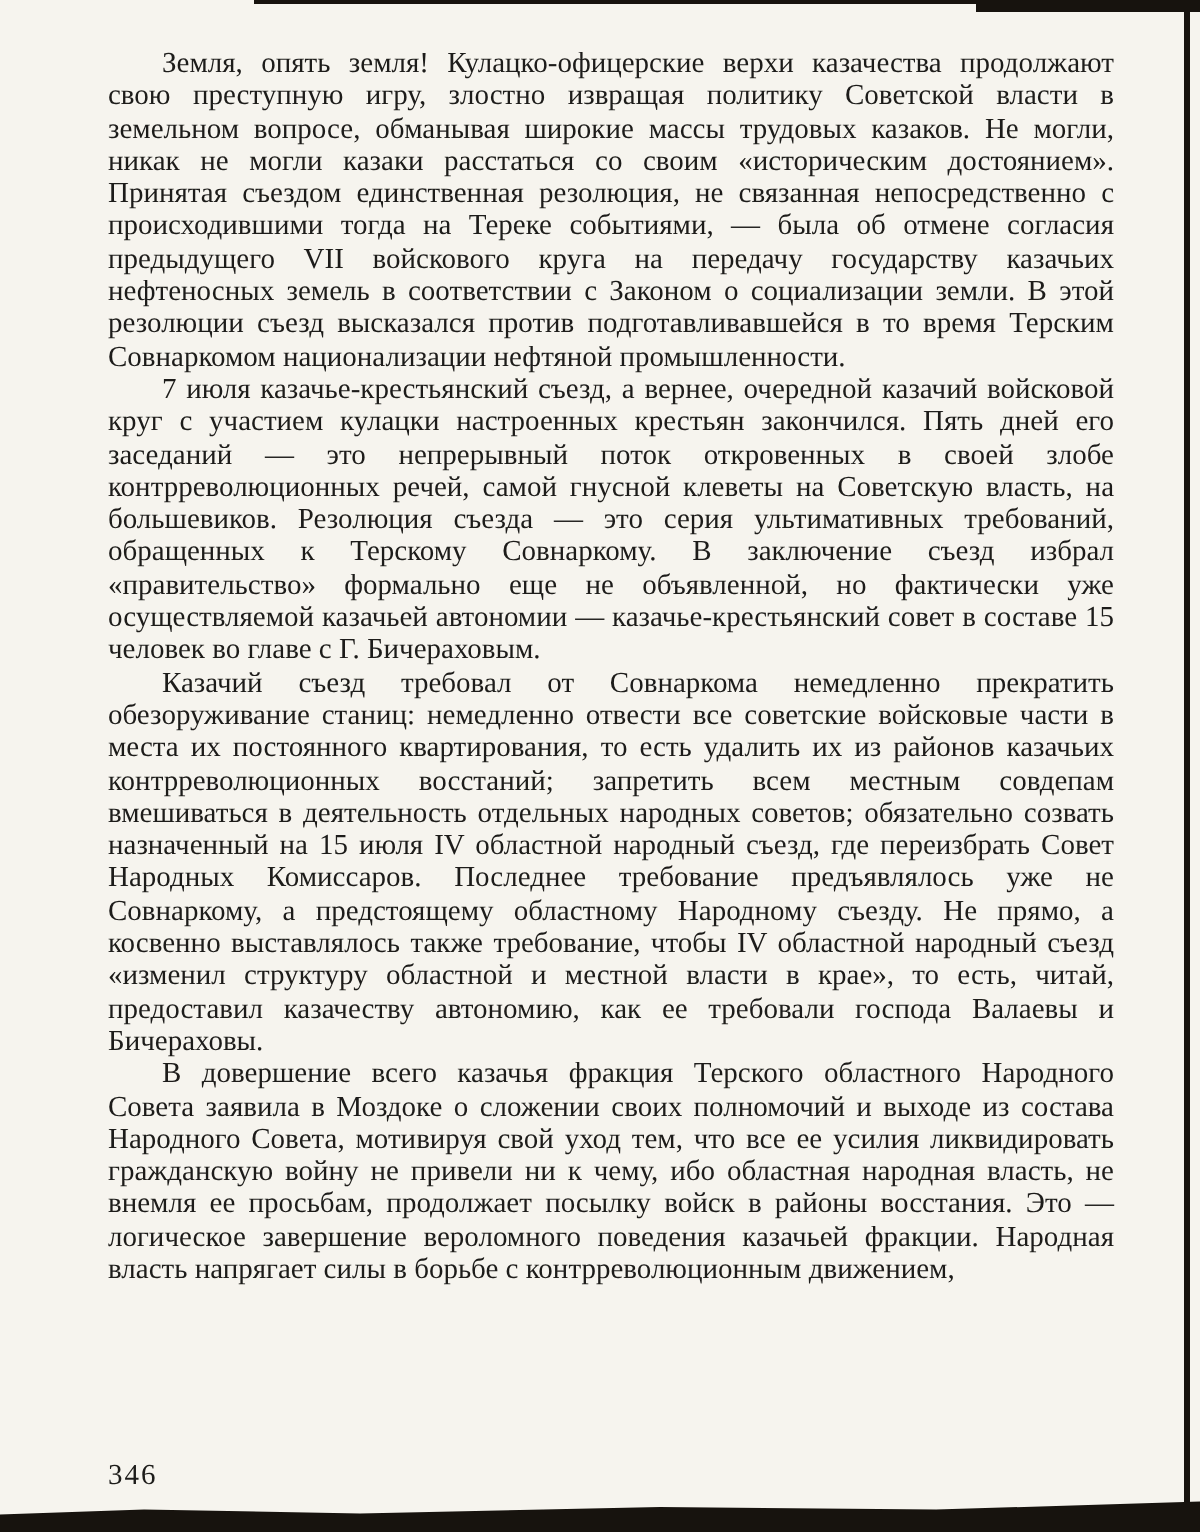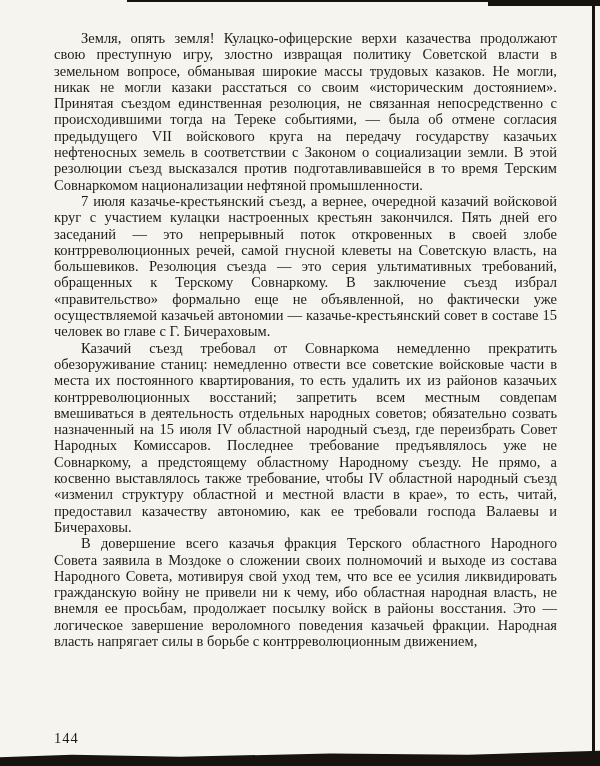--- a/index.html
+++ b/index.html
@@ -14,21 +14,21 @@
   .scan-page {
     position: relative;
     width: 600px;
     height: 766px;
     background: var(--paper, #f6f4ee);
     overflow: hidden;
   }
   .text-block {
     position: absolute;
     left: 54px;
-    top: 30px;
+    top: 24px;
     width: 503px;
     color: var(--ink, #1d1c1a);
     font-size: 14.5px;
     line-height: 16.3px;
     text-align: justify;
   }
   .text-block p {
     margin: 0;
     padding: 0;
     text-indent: 27px;
@@ -58,20 +58,20 @@
 
 <div class="scan-page">
 
   <div class="text-block">
     <p>Земля, опять земля! Кулацко-офицерские верхи казачества продолжают свою преступную игру, злостно извращая политику Советской власти в земельном вопросе, обманывая широкие массы трудовых казаков. Не могли, никак не могли казаки расстаться со своим «историческим достоянием». Принятая съездом единственная резолюция, не связанная непосредственно с происходившими тогда на Тереке событиями, — была об отмене согласия предыдущего VII войскового круга на передачу государству казачьих нефтеносных земель в соответствии с Законом о социализации земли. В этой резолюции съезд высказался против подготавливавшейся в то время Терским Совнаркомом национализации нефтяной промышленности.</p>
     <p>7 июля казачье-крестьянский съезд, а вернее, очередной казачий войсковой круг с участием кулацки настроенных крестьян закончился. Пять дней его заседаний — это непрерывный поток откровенных в своей злобе контрреволюционных речей, самой гнусной клеветы на Советскую власть, на большевиков. Резолюция съезда — это серия ультимативных требований, обращенных к Терскому Совнаркому. В заключение съезд избрал «правительство» формально еще не объявленной, но фактически уже осуществляемой казачьей автономии — казачье-крестьянский совет в составе 15 человек во главе с Г. Бичераховым.</p>
     <p>Казачий съезд требовал от Совнаркома немедленно прекратить обезоруживание станиц: немедленно отвести все советские войсковые части в места их постоянного квартирования, то есть удалить их из районов казачьих контрреволюционных восстаний; запретить всем местным совдепам вмешиваться в деятельность отдельных народных советов; обязательно созвать назначенный на 15 июля IV областной народный съезд, где переизбрать Совет Народных Комиссаров. Последнее требование предъявлялось уже не Совнаркому, а предстоящему областному Народному съезду. Не прямо, а косвенно выставлялось также требование, чтобы IV областной народный съезд «изменил структуру областной и местной власти в крае», то есть, читай, предоставил казачеству автономию, как ее требовали господа Валаевы и Бичераховы.</p>
     <p>В довершение всего казачья фракция Терского областного Народного Совета заявила в Моздоке о сложении своих полномочий и выходе из состава Народного Совета, мотивируя свой уход тем, что все ее усилия ликвидировать гражданскую войну не привели ни к чему, ибо областная народная власть, не внемля ее просьбам, продолжает посылку войск в районы восстания. Это — логическое завершение вероломного поведения казачьей фракции. Народная власть напрягает силы в борьбе с контрреволюционным движением,</p>
   </div>
 
-  <div class="page-number">144</div>
+  <div class="page-number">346</div>
 
   <div class="edge edge-top"></div>
   <div class="edge corner-top-right"></div>
   <div class="edge edge-right"></div>
   <div class="edge edge-bottom"></div>
 
 </div>
 
 </body></html>

